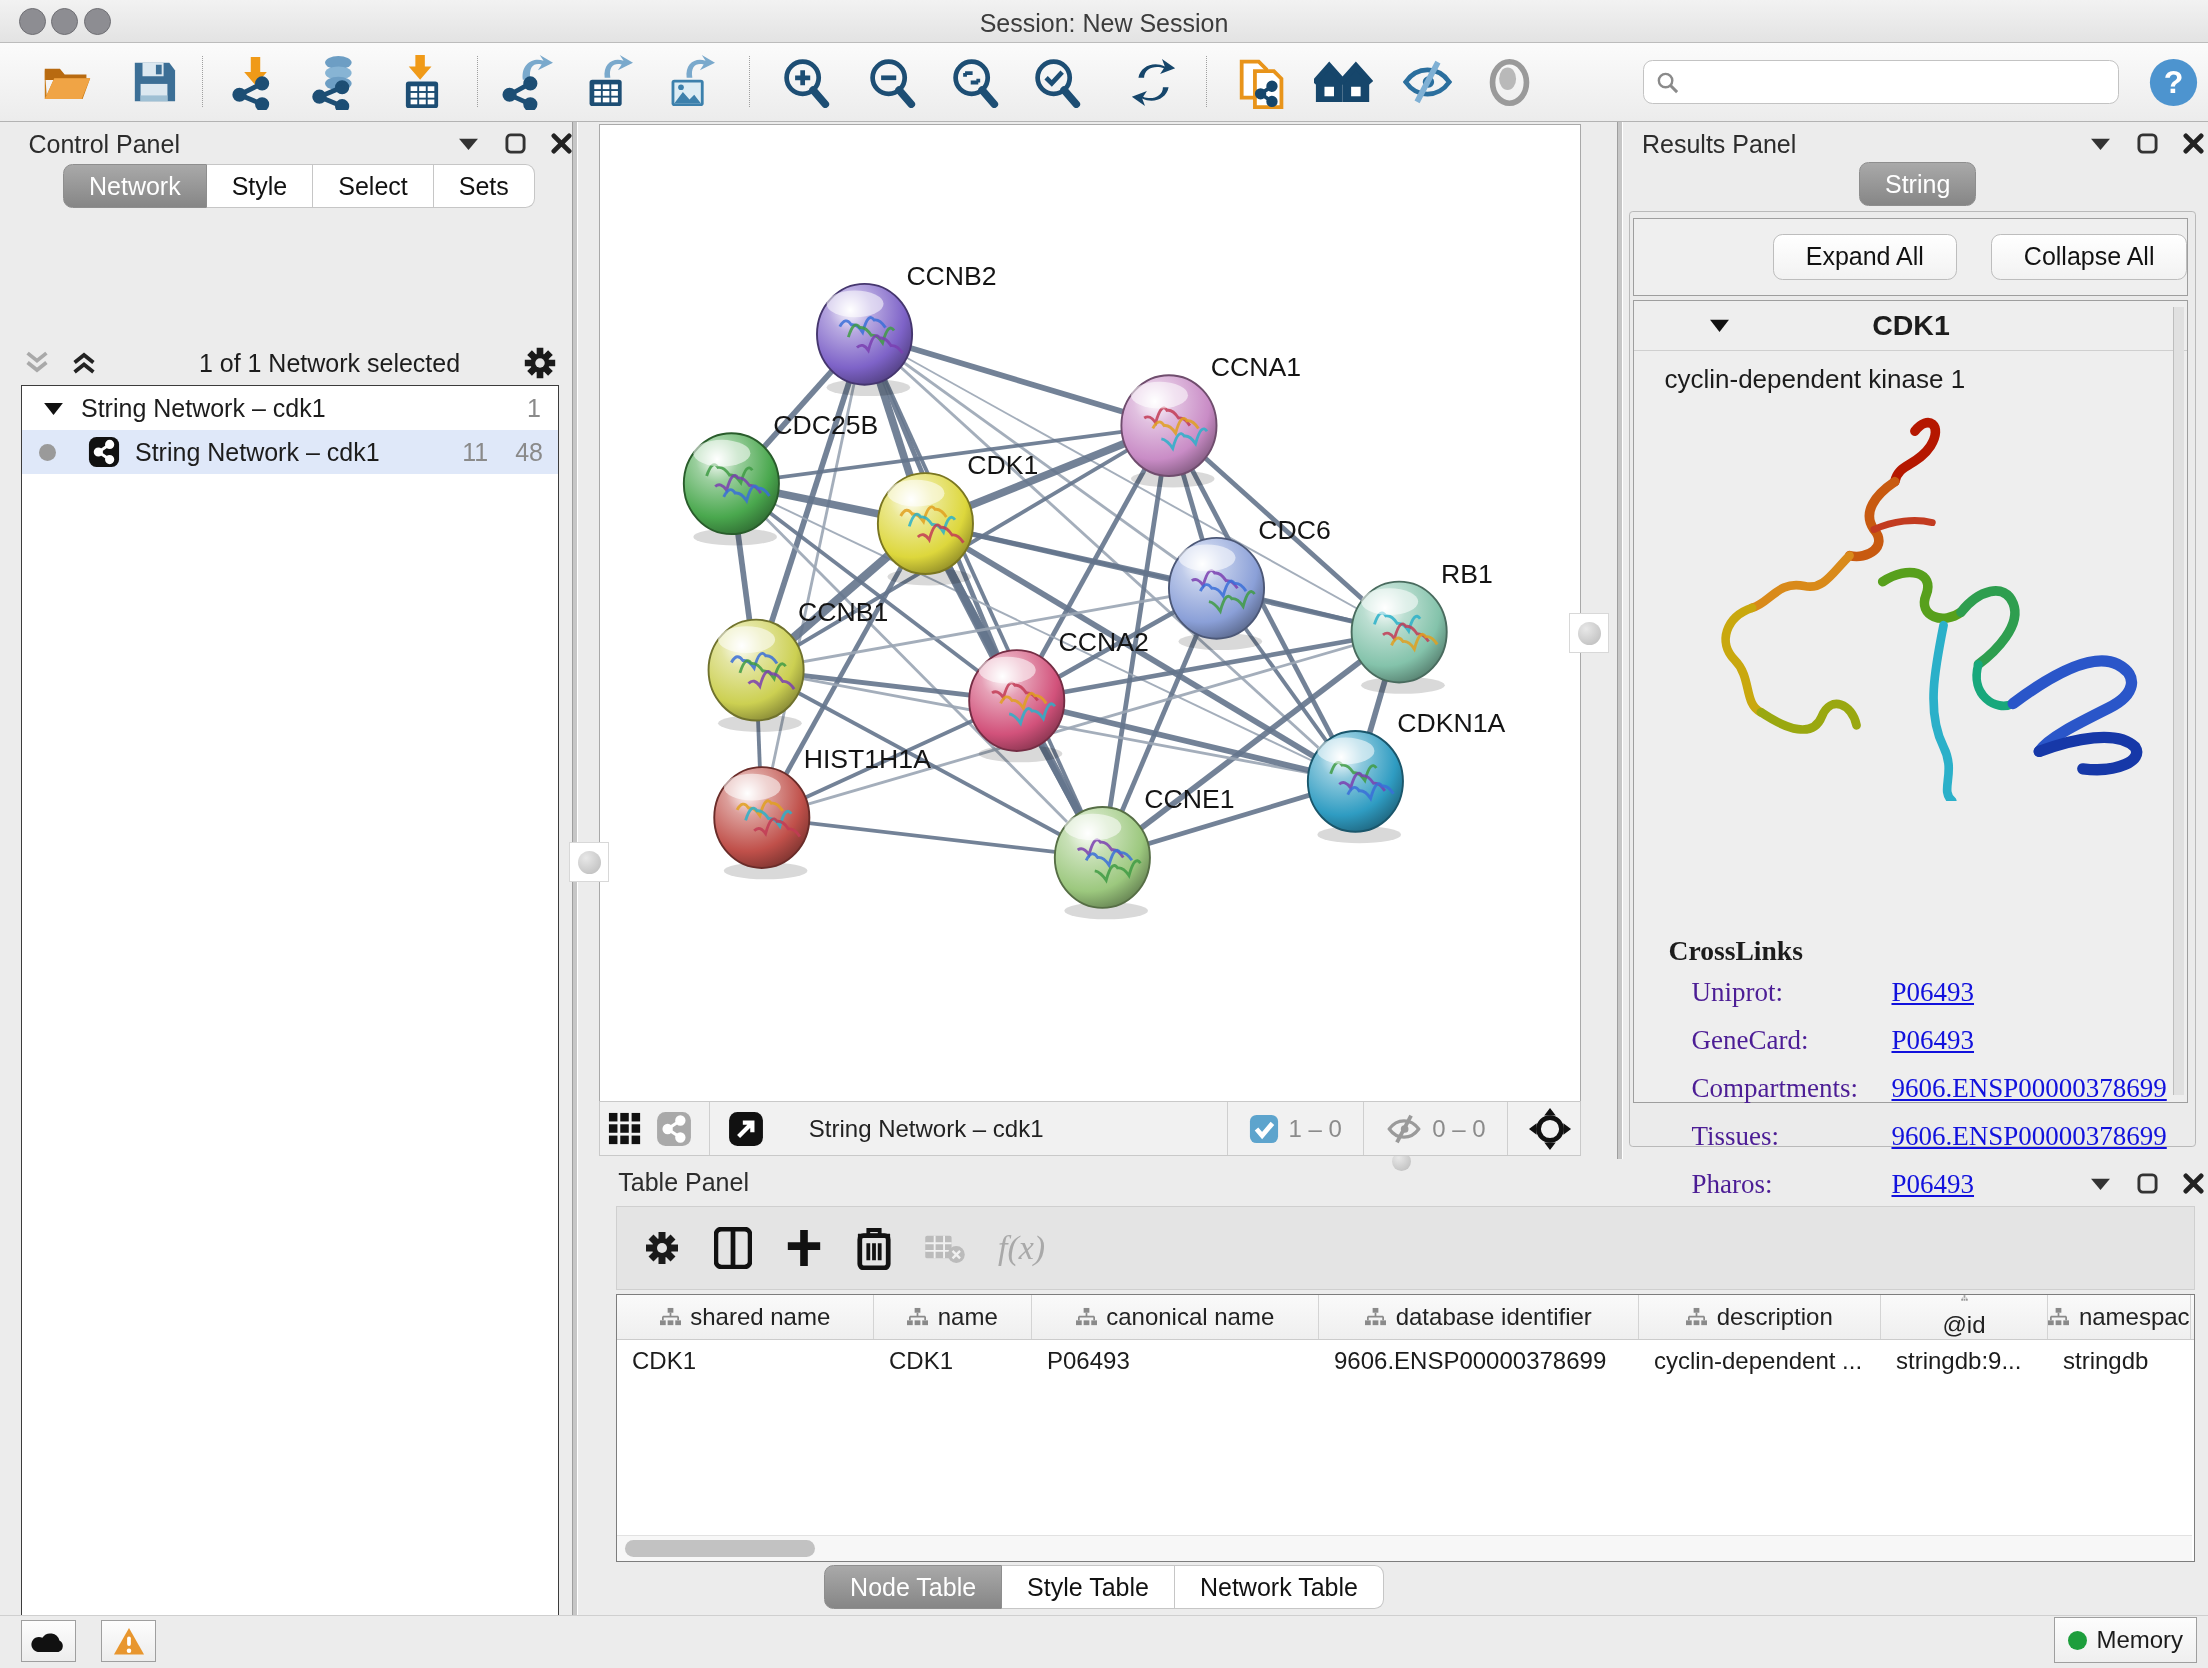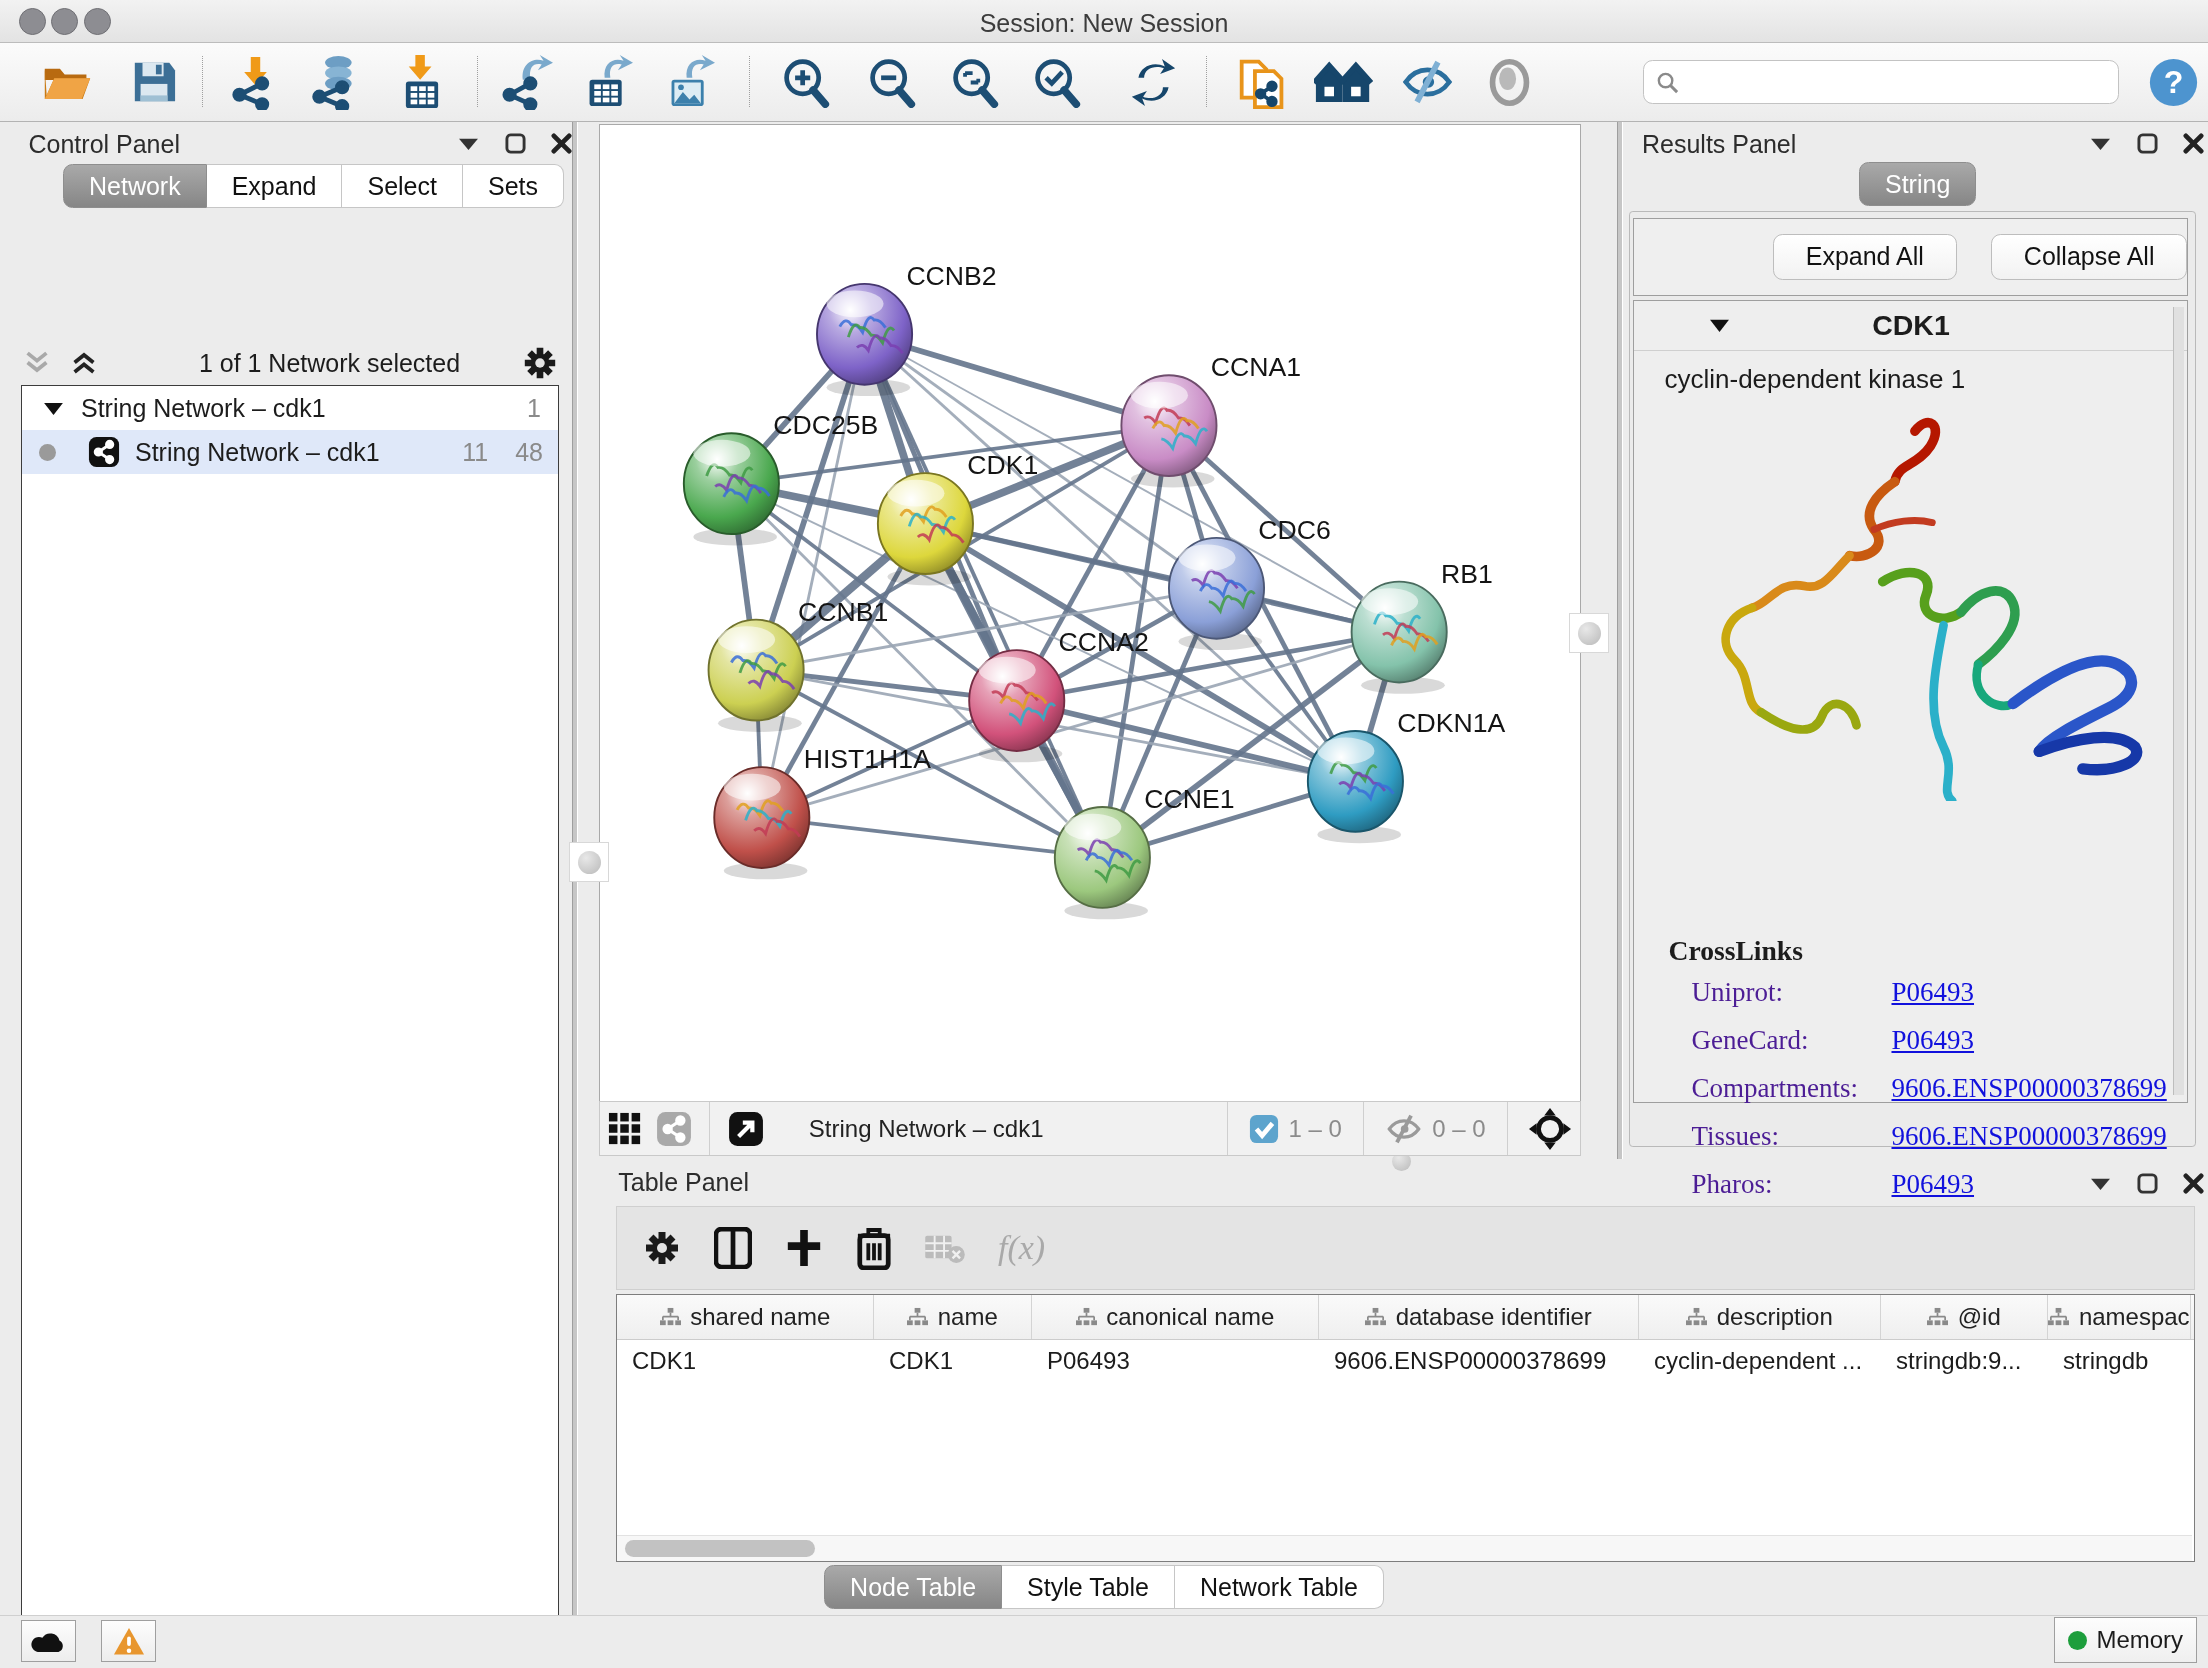--- a/index.html
+++ b/index.html
@@ -288,21 +288,21 @@
       </svg>
     <svg width="21" height="21" viewBox="0 0 22 22">
         <rect x="2" y="2" width="18" height="18" rx="4" fill="none" stroke="#333" stroke-width="3"></rect>
       </svg>
     <svg width="21" height="21" viewBox="0 0 22 22">
         <path d="M3 3l16 16M19 3 3 19" stroke="#222" stroke-width="5" stroke-linecap="round"></path>
       </svg>
   </div>
   <div class="abs tabseg" style="left:63px;top:42px" id="ctl-tabs">
       <div class="tab active">Network</div>
-      <div class="tab">Expand</div>
+      <div class="tab">Style</div>
       <div class="tab">Select</div>
       <div class="tab">Sets</div>
     </div>
   <div class="abs net-toolrow">
     <svg width="32" height="27" viewBox="0 0 34 28" style="margin-right:15px">
       <path d="M4 3l10 8L24 3M4 13l10 8 10-8" transform="translate(3,0)" fill="none" stroke="#a9a9a9" stroke-width="4"></path>
     </svg>
     <svg width="32" height="27" viewBox="0 0 34 28" style="margin-right:38px">
       <path d="M4 25l10-8 10 8M4 15l10-8 10 8" transform="translate(3,-2)" fill="none" stroke="#222" stroke-width="4"></path>
     </svg>
@@ -797,21 +797,21 @@
       <div class="th" style="width: 242px;">
         <svg width="21" height="21" viewBox="0 0 22 22">
           <rect x="8" y="1" width="6" height="5" fill="#8a8a8a"></rect>
           <path d="M11 6v4M3 10h16M3 10v4M19 10v4" stroke="#8a8a8a" stroke-width="1.8" fill="none"></path>
           <rect x="0" y="14" width="6" height="5" fill="#8a8a8a"></rect>
           <rect x="8" y="14" width="6" height="5" fill="#8a8a8a"></rect>
           <rect x="16" y="14" width="6" height="5" fill="#8a8a8a"></rect>
         </svg>
         <span>description</span>
       </div>
-      <div class="th" style="width: 167px;">
+      <div class="th" style="width: 167px; flex-direction: column;">
         <svg width="21" height="21" viewBox="0 0 22 22">
           <rect x="8" y="1" width="6" height="5" fill="#8a8a8a"></rect>
           <path d="M11 6v4M3 10h16M3 10v4M19 10v4" stroke="#8a8a8a" stroke-width="1.8" fill="none"></path>
           <rect x="0" y="14" width="6" height="5" fill="#8a8a8a"></rect>
           <rect x="8" y="14" width="6" height="5" fill="#8a8a8a"></rect>
           <rect x="16" y="14" width="6" height="5" fill="#8a8a8a"></rect>
         </svg>
         <span>@id</span>
       </div>
       <div class="th" style="width: 143px;">

